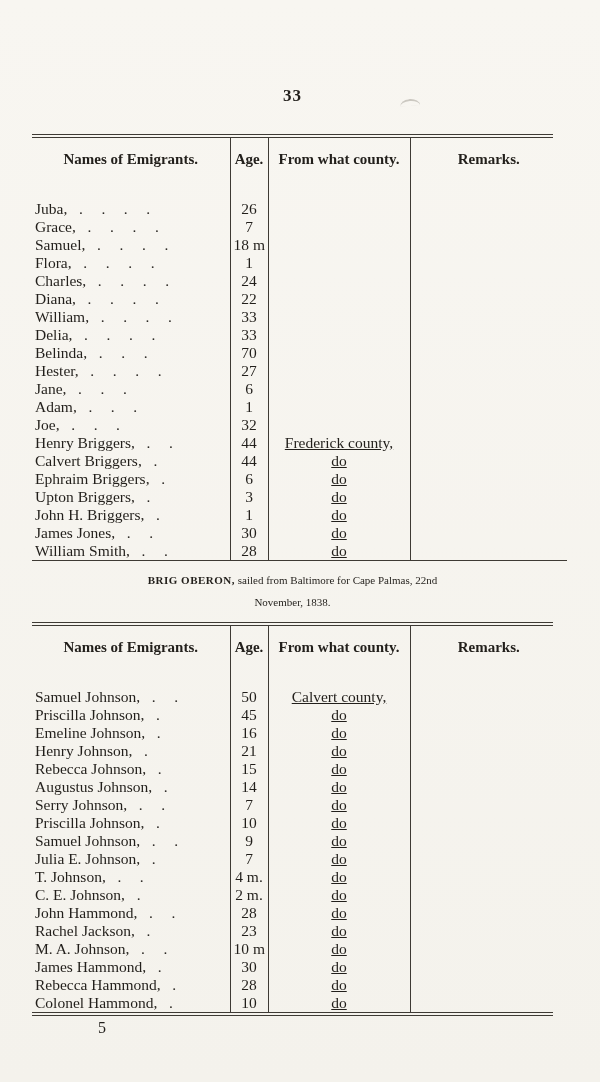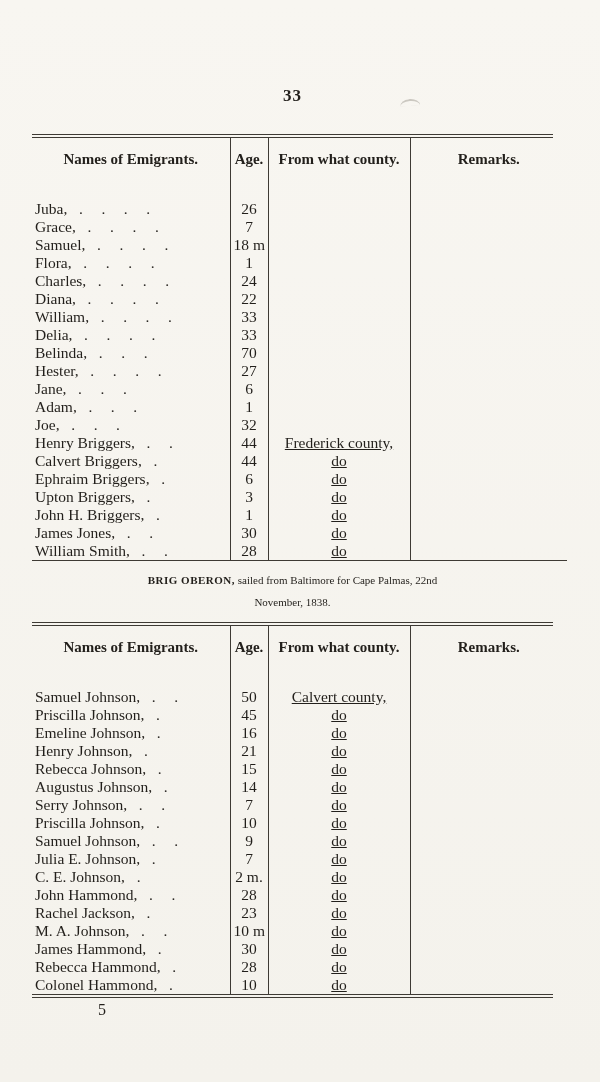--- a/index.html
+++ b/index.html
@@ -344,20 +344,26 @@
             <td class="remarks-cell"></td>
           </tr>
 
           <tr>
             <td class="name-cell"><span>Julia E. Johnson,</span><span class="dots">.</span></td>
             <td class="age-cell">7</td>
             <td class="county-cell">do</td>
             <td class="remarks-cell"></td>
           </tr>
 
+          <tr>
+            <td class="name-cell"><span>T. Johnson,</span><span class="dots">. .</span></td>
+            <td class="age-cell">4 m.</td>
+            <td class="county-cell">do</td>
+            <td class="remarks-cell"></td>
+          </tr>
 
           <tr>
             <td class="name-cell"><span>C. E. Johnson,</span><span class="dots">.</span></td>
             <td class="age-cell">2 m.</td>
             <td class="county-cell">do</td>
             <td class="remarks-cell"></td>
           </tr>
 
           <tr>
             <td class="name-cell"><span>John Hammond,</span><span class="dots">. .</span></td>

